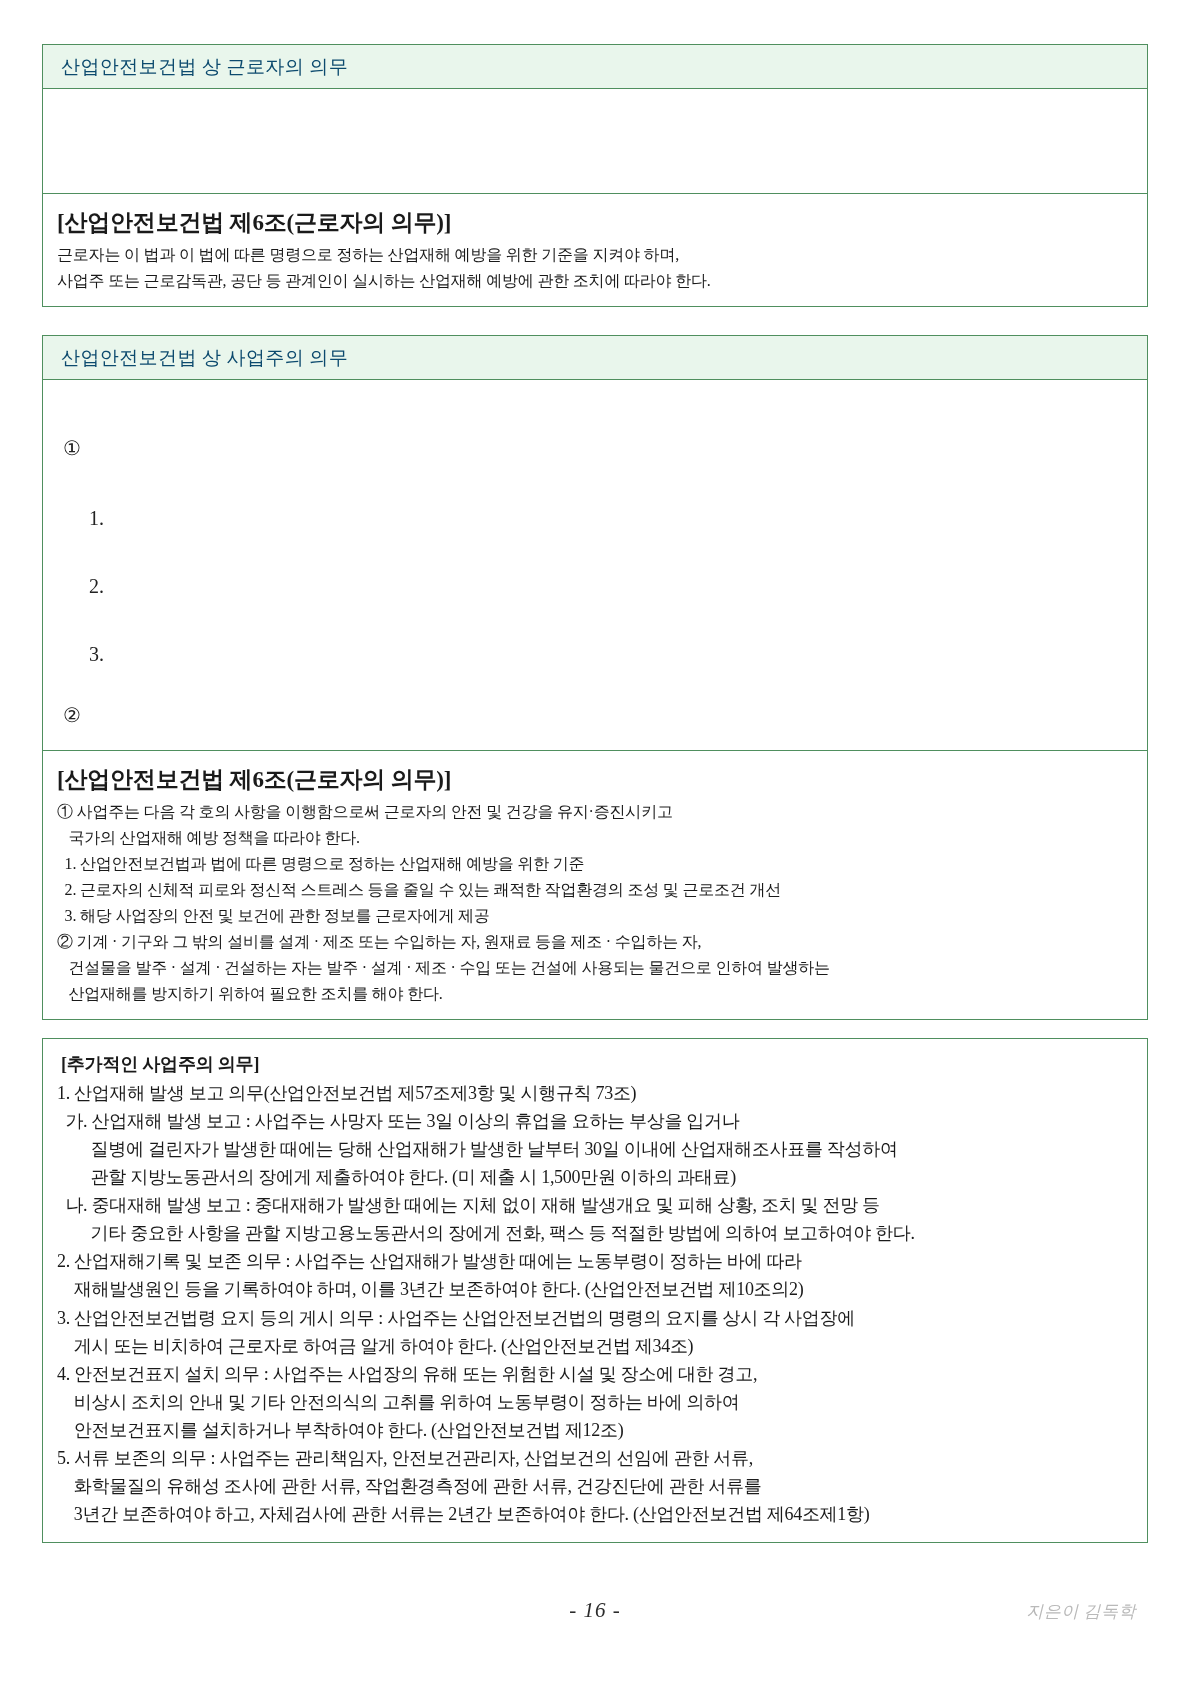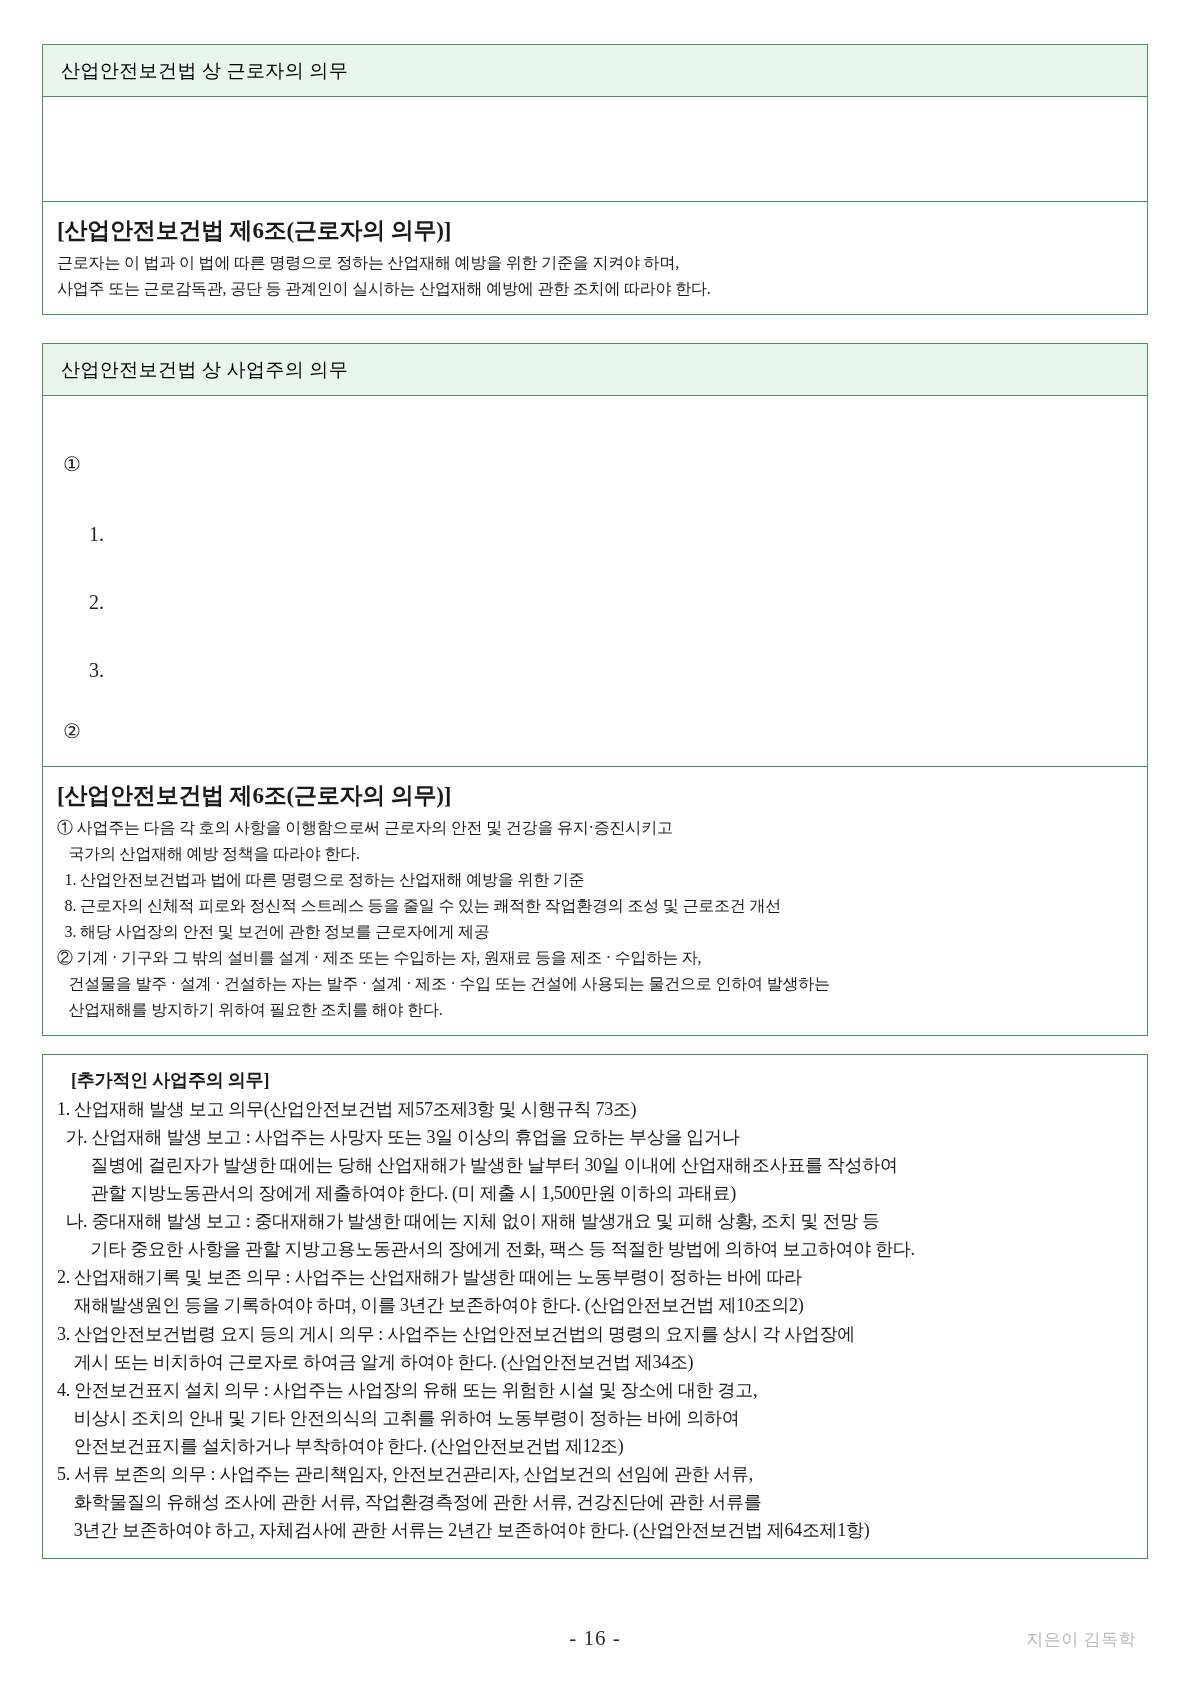--- a/index.html
+++ b/index.html
@@ -26,27 +26,27 @@
   
   .box {
     border: 1px solid #4f8f5e;
     box-sizing: border-box;
     background: #ffffff;
   }
   .box-header {
     background: #e9f6ec;
     border-bottom: 1px solid #4f8f5e;
     box-sizing: border-box;
-    height: 52px;
+    height: 44px;
     display: flex;
     align-items: center;
     padding-left: 18px;
     font-size: 19px;
     letter-spacing: 0.4px;
-    color: #000000;
+    color: #0c4a6e;
   }
   .box-blank {
     background: #ffffff;
     box-sizing: border-box;
   }
   .box-body {
     box-sizing: border-box;
     padding: 10px 14px 12px 14px;
   }
 
@@ -83,37 +83,38 @@
     color: #222;
     position: absolute;
   }
 
   
   .add-title {
     font-weight: bold;
     font-size: 18px;
     line-height: 1.52;
     letter-spacing: -0.2px;
-    margin: 0 0 1px 14px;
+    margin: 0 0 1px 4px;
   }
   .add-line {
     font-size: 18px;
     line-height: 1.56;
     letter-spacing: -0.3px;
     margin: 0;
     white-space: pre;
   }
 
   
   .footer {
     position: absolute;
     left: 42px;
     right: 42px;
-    bottom: 24px;
+    bottom: 52px;
     height: 34px;
+    font-style: italic;
   }
   .page-num {
     position: absolute;
     left: 0; right: 0;
     text-align: center;
     font-size: 21px;
     color: #2b2b2b;
     letter-spacing: 1px;
   }
   .credit {
@@ -159,21 +160,21 @@
         <div class="ws-row" style="left:46px;  top:264px;">3.</div>
         <div class="ws-row" style="left:20px;  top:325px;">②</div>
       </div>
     </div>
 
     <div class="box box-body">
       <div class="law-title">[산업안전보건법 제6조(근로자의 의무)]</div>
       <div class="law-line">① 사업주는 다음 각 호의 사항을 이행함으로써 근로자의 안전 및 건강을 유지·증진시키고</div>
       <div class="law-line">   국가의 산업재해 예방 정책을 따라야 한다.</div>
       <div class="law-line">  1. 산업안전보건법과 법에 따른 명령으로 정하는 산업재해 예방을 위한 기준</div>
-      <div class="law-line">  8. 근로자의 신체적 피로와 정신적 스트레스 등을 줄일 수 있는 쾌적한 작업환경의 조성 및 근로조건 개선</div>
+      <div class="law-line">  2. 근로자의 신체적 피로와 정신적 스트레스 등을 줄일 수 있는 쾌적한 작업환경의 조성 및 근로조건 개선</div>
       <div class="law-line">  3. 해당 사업장의 안전 및 보건에 관한 정보를 근로자에게 제공</div>
       <div class="law-line">② 기계 · 기구와 그 밖의 설비를 설계 · 제조 또는 수입하는 자, 원재료 등을 제조 · 수입하는 자,</div>
       <div class="law-line">   건설물을 발주 · 설계 · 건설하는 자는 발주 · 설계 · 제조 · 수입 또는 건설에 사용되는 물건으로 인하여 발생하는</div>
       <div class="law-line">   산업재해를 방지하기 위하여 필요한 조치를 해야 한다.</div>
     </div>
 
   </div>
 
   <div class="gap-md"></div>
 

